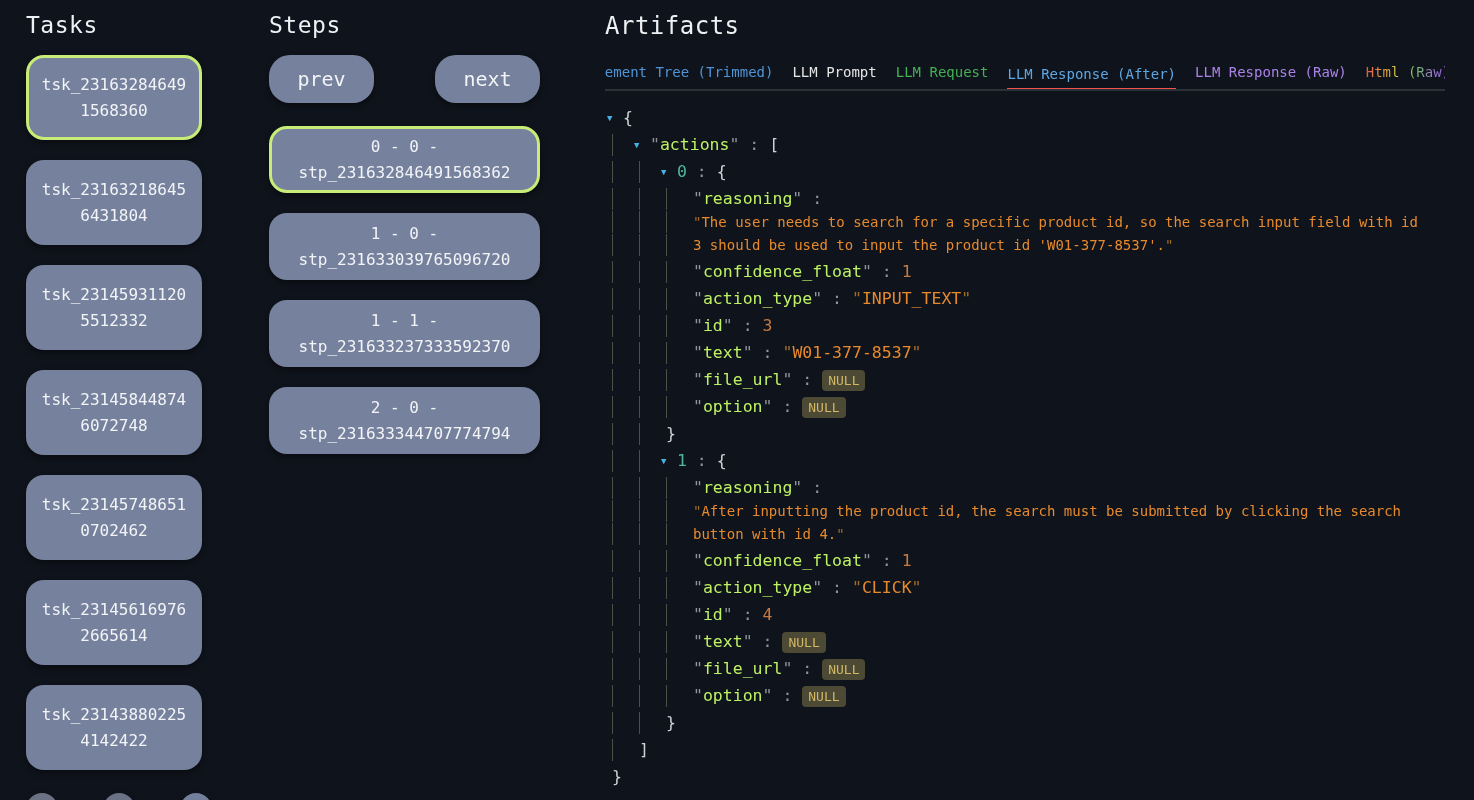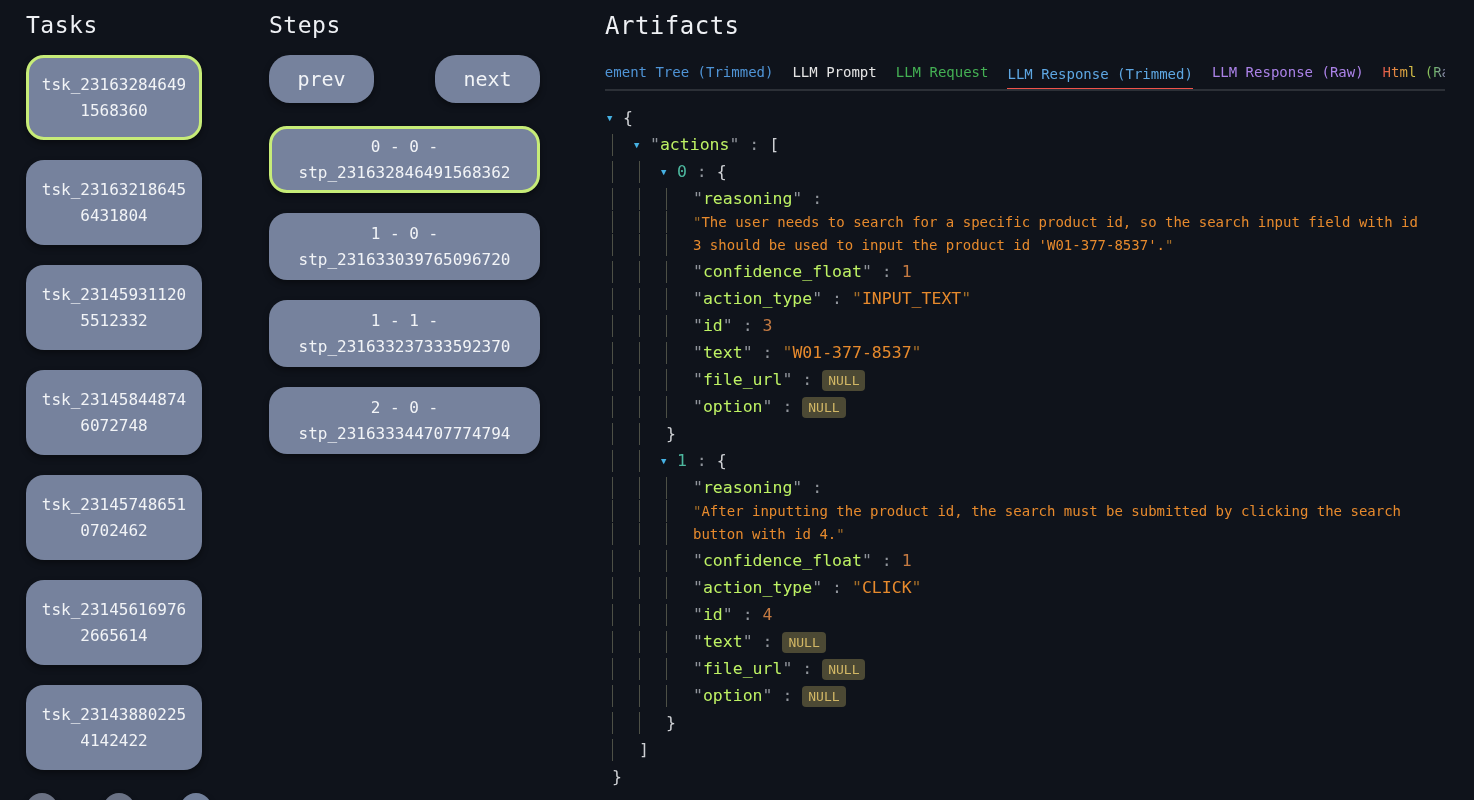--- a/index.html
+++ b/index.html
@@ -111,21 +111,21 @@
       </div>
     </div>
 </div>
 
 <div class="col col-artifacts">
   <div class="heading">Artifacts</div>
   <div class="tabbar">
       <span class="tab clipped" style="color: rgb(79, 148, 214);">Element Tree (Trimmed)</span>
       <span class="tab" style="color: #e5e5e5;">LLM Prompt</span>
       <span class="tab" style="color: rgb(68, 176, 84);">LLM Request</span>
-      <span class="tab active" style="color: rgb(94, 167, 227);">LLM Response (Trimmed)</span>
+      <span class="tab active" style="color: rgb(94, 167, 227);">LLM Response (After)</span>
       <span class="tab" style="color: rgb(171, 130, 232);">LLM Response (Raw)</span>
       <span class="tab rainbow">Html (Raw)</span>
     </div>
   <div class="jtree">
       <div class="jrow">
         <span class="tri">▼</span>
         <span class="jcontent"><span class="sg-p">{</span></span>
       </div>
       <div class="jrow">
         <span class="guide"></span>

